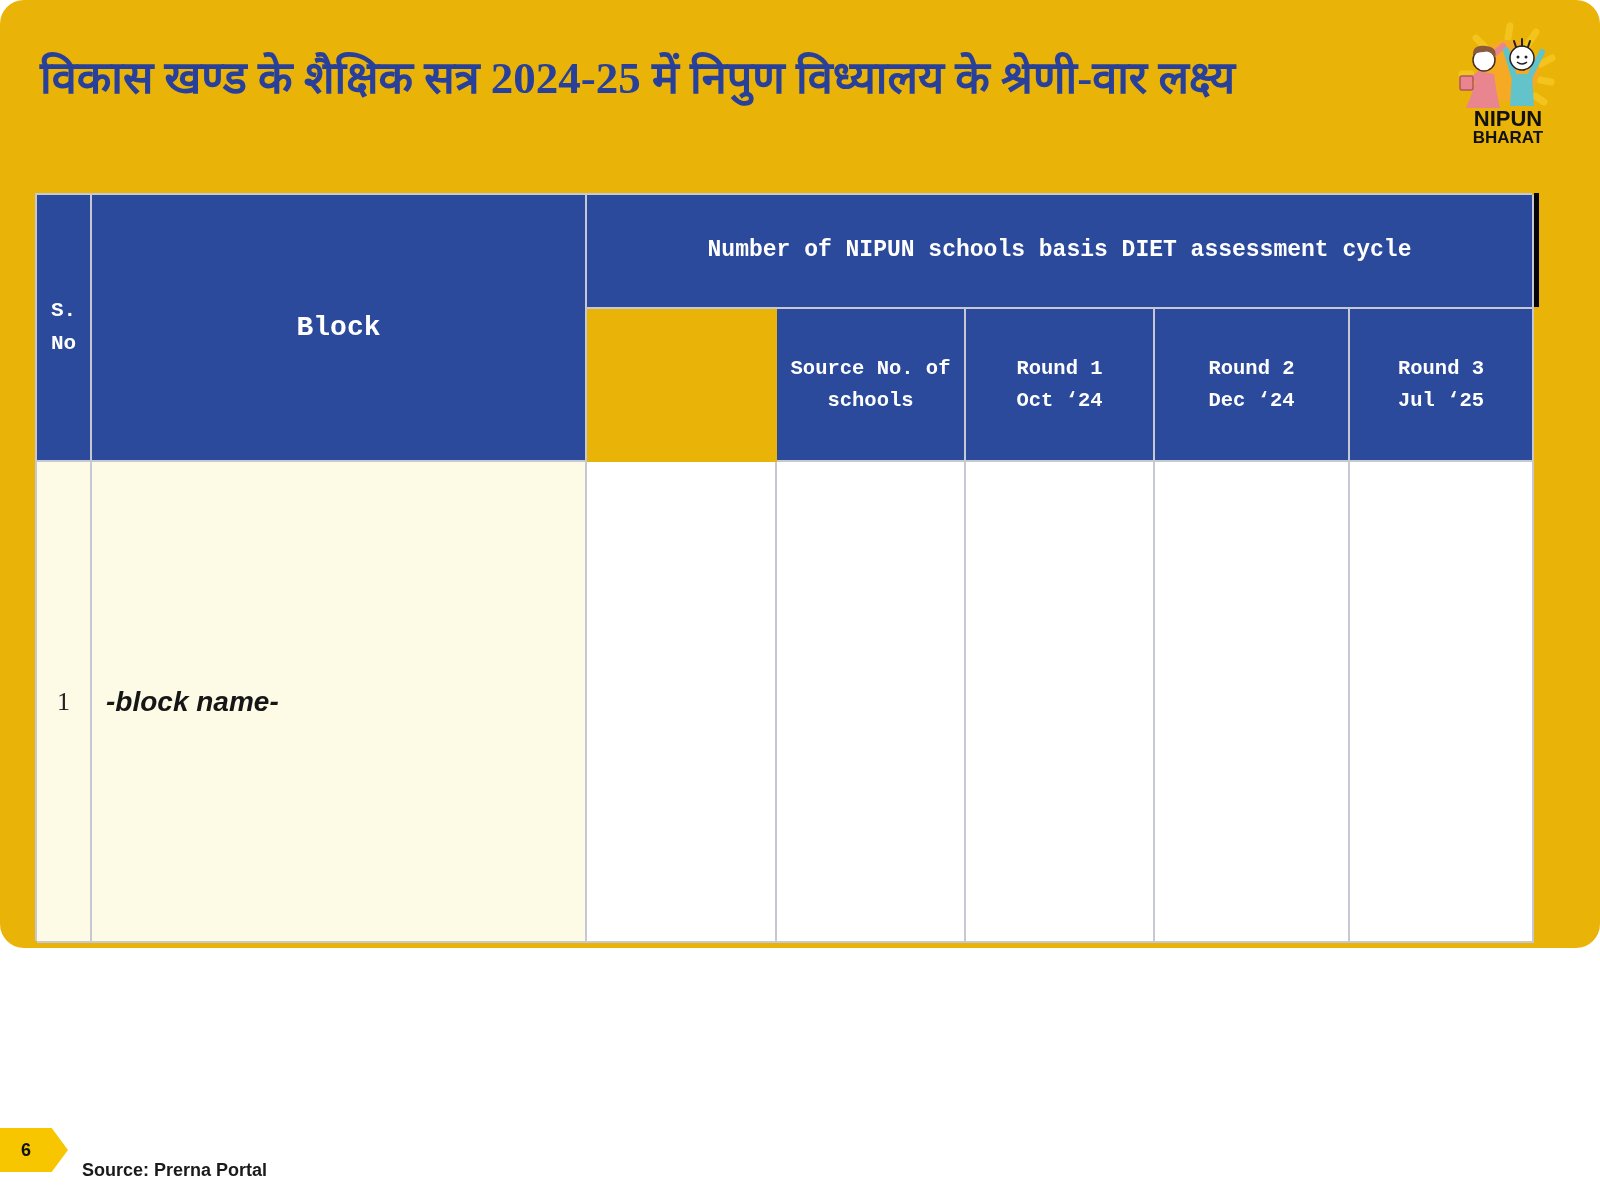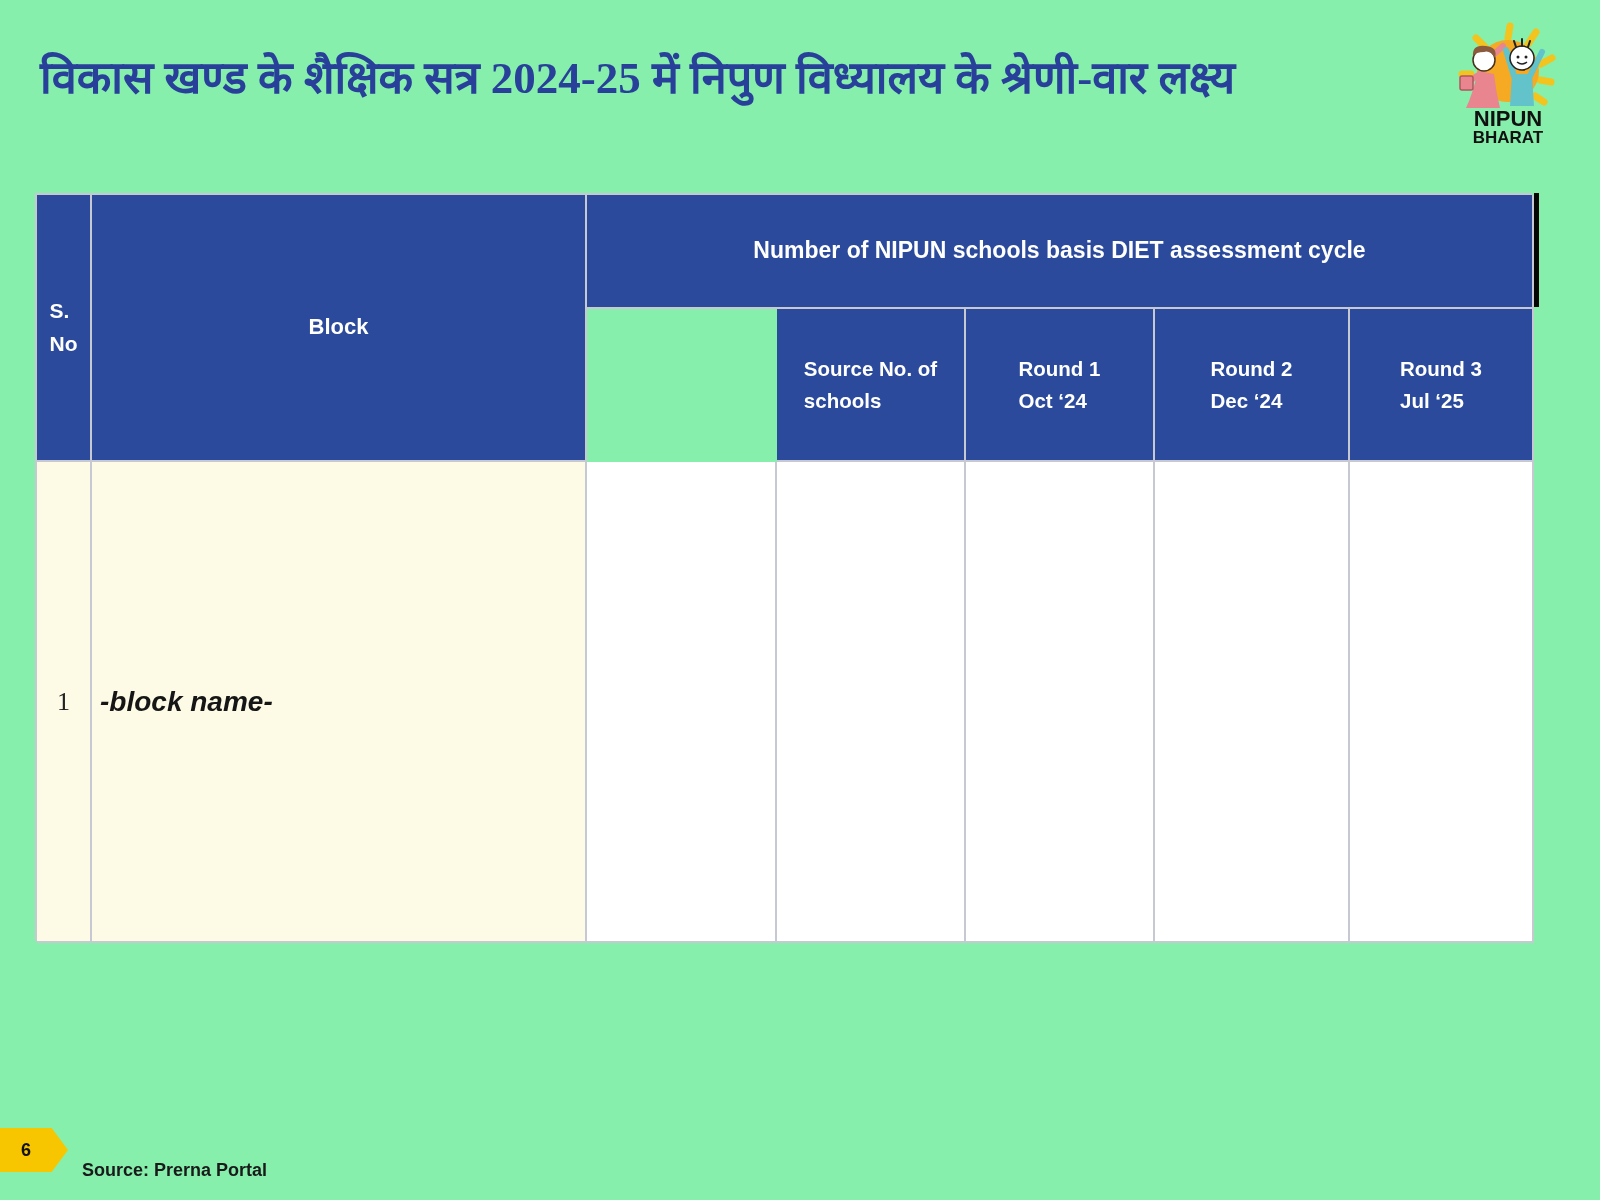--- a/index.html
+++ b/index.html
@@ -1,18 +1,18 @@
 <!DOCTYPE html>
 <html><head>
 <meta charset="utf-8">
 <style>
   * { margin:0; padding:0; box-sizing:border-box; }
   html,body { width:1600px; height:1200px; background:#ffffff; overflow:hidden;
               font-family:"Liberation Sans", sans-serif; }
-  .stage { position:relative; width:1600px; height:1200px; background:#86efac; }
+  .stage { position:relative; width:1600px; height:948px; background:#eab308;border-radius:24px; }
 
   
   .slide-title {
     position:absolute; left:40px; top:50px; width:1390px;
     font-family:"Liberation Serif", serif;
     font-weight:bold; font-size:45px; line-height:1.25;
     color:#28409a; letter-spacing:0px;
   }
 
   
@@ -21,30 +21,30 @@
   
   .table-wrap { position:absolute; left:35px; top:193px; width:1497px; height:748px; }
   .grid {
     display:grid; width:1497px; height:748px;
     grid-template-columns:55px 495px 190px 189px 189px 195px 184px;
     grid-template-rows:114px 153px 481px;
     border-top:2px solid #c6c8d2; border-left:2px solid #c6c8d2;
   }
   .cell { border-right:2px solid #c6c8d2; border-bottom:2px solid #c6c8d2;
           display:flex; align-items:center; justify-content:center; }
-  .hdr  { background:#2b4a9c; color:#ffffff; font-weight:bold; text-align:left;
-          white-space:pre-line; line-height:1.55; }
+  .hdr  { background:#2b4a9c; color:#ffffff; font-weight:bold; text-align:center;
+          white-space:pre-line; line-height:1.55;font-family:Liberation Mono, monospace; }
   .hdr-sno   { grid-column:1; grid-row:1 / span 2; font-size:21px; }
-  .hdr-block { grid-column:2; grid-row:1 / span 2; font-size:22px; }
+  .hdr-block { grid-column:2; grid-row:1 / span 2; font-size:28px; }
   .hdr-group { grid-column:3 / span 5; grid-row:1; font-size:23px; }
   .hdr-sub   { grid-row:2; font-size:20.5px; }
   .body-cream { background:#fdfbe5; }
   .body-white { background:#ffffff; }
   .cell-sno  { font-family:"Liberation Serif", serif; font-size:26px; color:#222; }
-  .cell-block{ justify-content:flex-start; padding-left:8px;
+  .cell-block{ justify-content:flex-start; padding-left:14px;
                font-size:28px; font-weight:bold; font-style:italic; color:#161616; }
   .black-strip { position:absolute; left:1499px; top:0; width:5px; height:114px; background:#050505; }
 
   
   .page-badge {
     position:absolute; left:0; top:1128px; width:68px; height:44px;
     background:#f7c600;
     clip-path:polygon(0 0, 76% 0, 100% 50%, 76% 100%, 0 100%);
     display:flex; align-items:center; justify-content:center; padding-right:16px;
     font-size:18px; font-weight:bold; color:#111;

